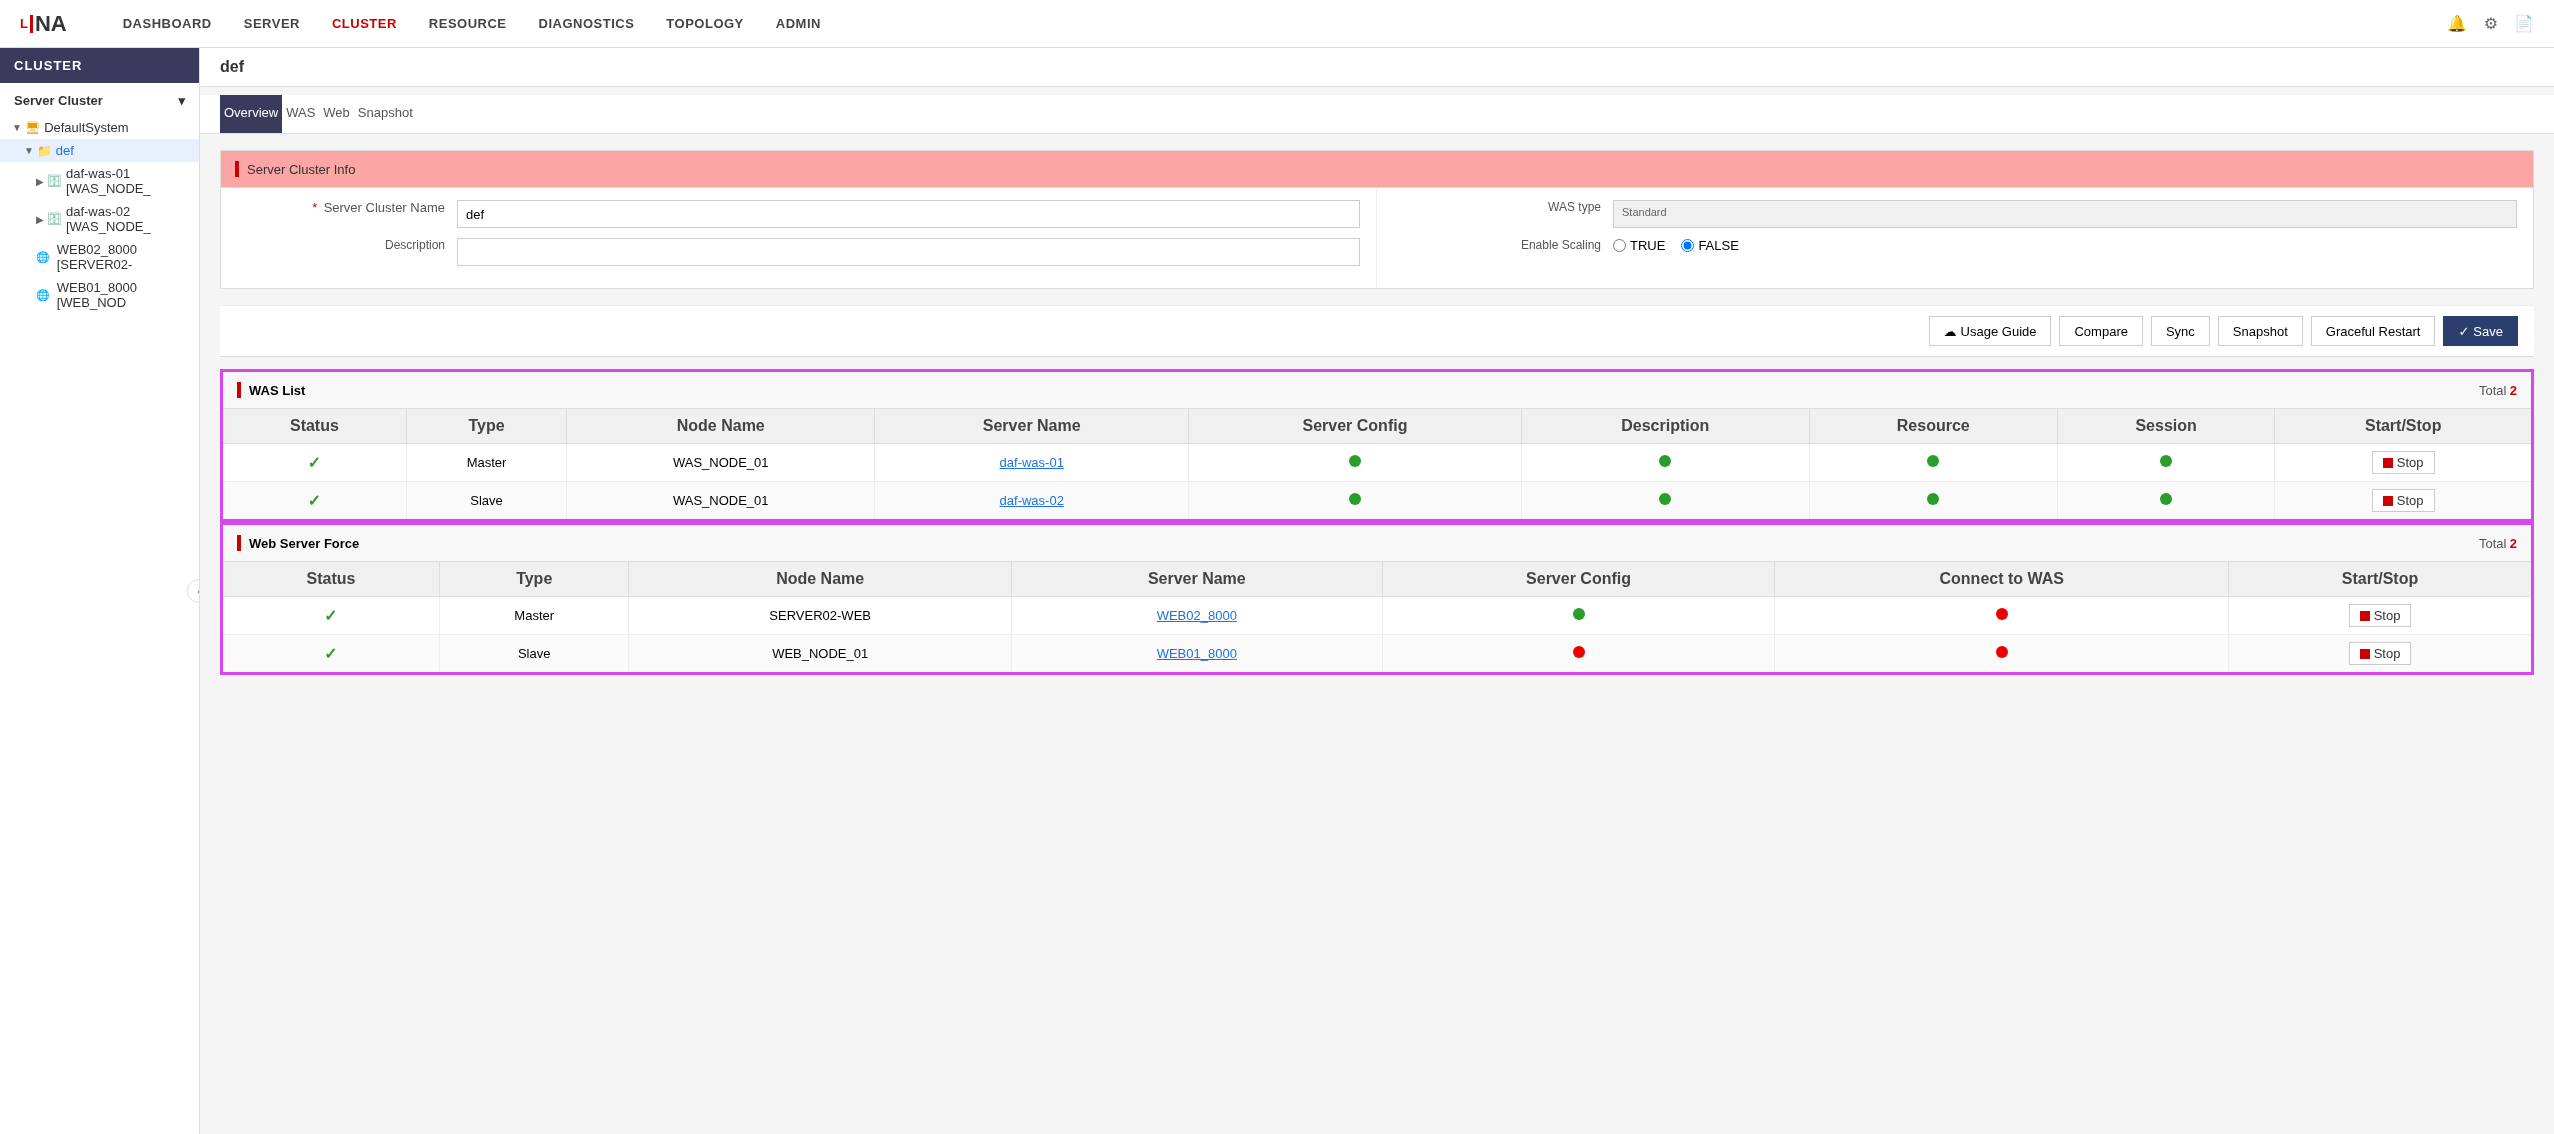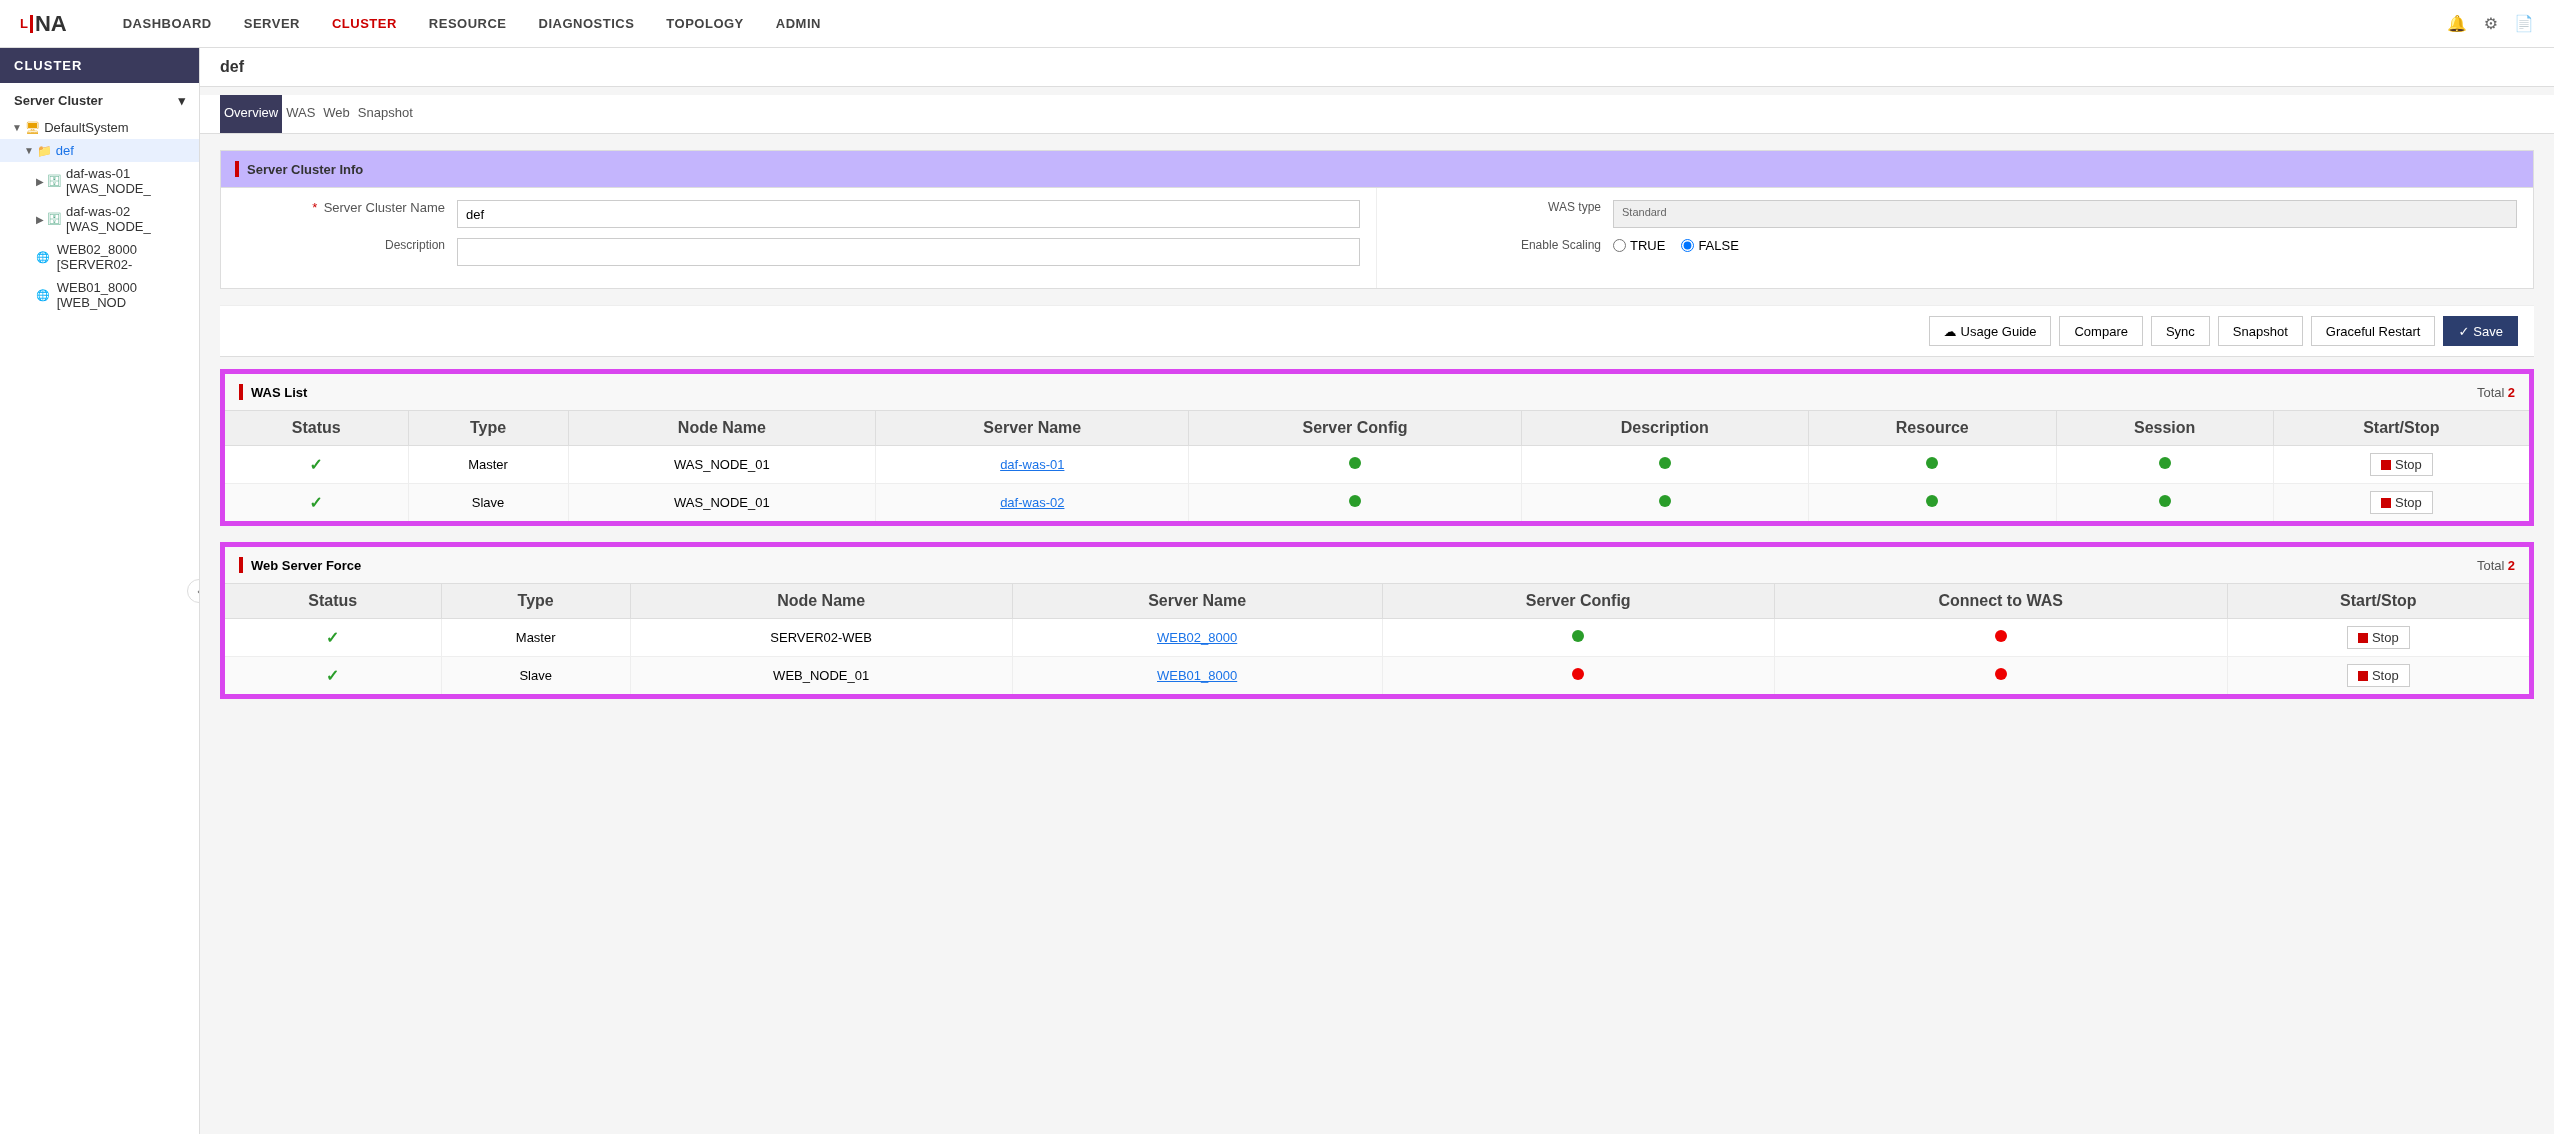--- a/index.html
+++ b/index.html
@@ -157,23 +157,23 @@
     
     .section {
       background: #fff;
       margin-bottom: 16px;
       border: 1px solid #ddd;
     }
     .section-header {
       display: flex;
       align-items: center;
       padding: 10px 14px;
-      background: #c4b5fd;
+      background: #fca5a5;
       border-bottom: 1px solid #ddd;
-      font-weight: 700;
+      font-weight: 400;
       font-size: 13px;
       color: #333;
     }
     .section-header-bar {
       width: 4px;
       height: 16px;
       background: #c00;
       margin-right: 8px;
     }
 
@@ -251,21 +251,21 @@
       align-items: center;
       gap: 4px;
     }
     .btn-primary {
       background: #2c3e6e;
       color: #fff;
       border-color: #2c3e6e;
     }
 
     
-    .table-section { background: #fff; border: 5px solid #d946ef; margin-bottom: 16px; }
+    .table-section { background: #fff; border: 3px solid #d946ef; }
     .table-section-header {
       display: flex;
       align-items: center;
       justify-content: space-between;
       padding: 10px 14px;
       border-bottom: 1px solid #ddd;
       background: #f8f8f8;
     }
     .table-section-title {
       display: flex;

